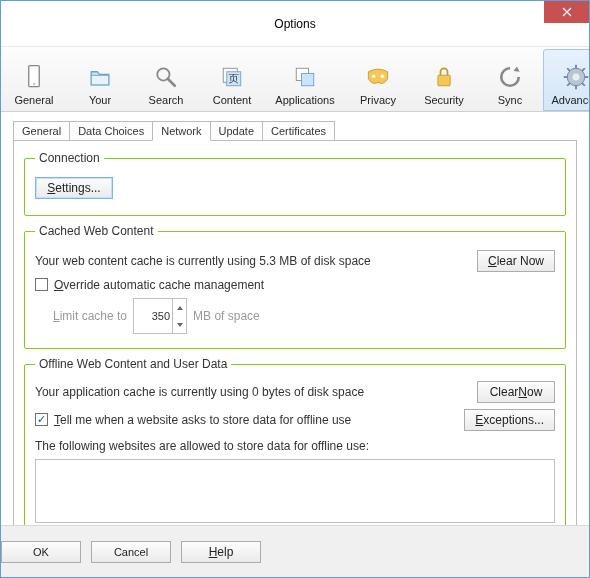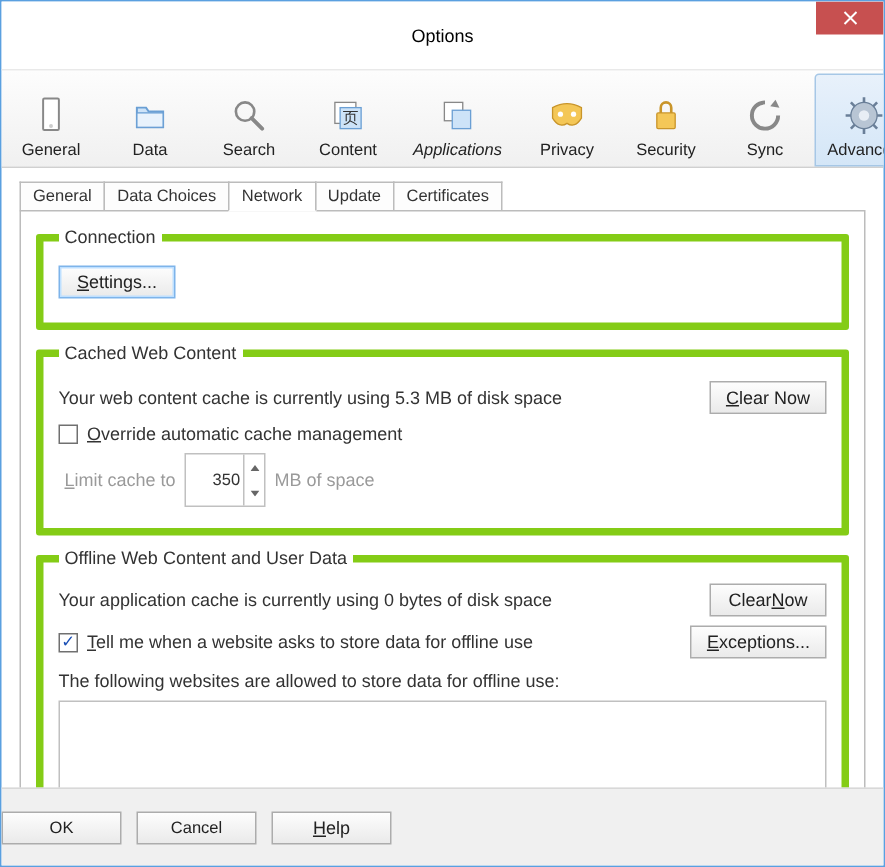--- a/index.html
+++ b/index.html
@@ -10,30 +10,30 @@
     .toolbar { display:flex; border-bottom:1px solid #d0d0d0; background:linear-gradient(#fdfdfd,#f0f0f0); padding:2px 0 0 0;}
     .tbitem { flex:0 0 auto; width:66px; height:62px; display:flex; flex-direction:column; align-items:center; justify-content:flex-end; padding-bottom:4px; gap:3px; border:1px solid transparent; border-radius:3px 3px 0 0;}
     .tbitem.selected { background:linear-gradient(#e8f1fb,#d4e6f7); border:1px solid #a6c7e6;}
     .tbitem svg { width:28px; height:28px;}
     .tbitem span { font-size:11px; color:#222;}
     .panel { padding:8px 12px 0 12px;}
     .tabs { display:flex; position:relative; margin-bottom:0;}
     .tab { padding:3px 8px; border:1px solid #bcbcbc; border-bottom:none; background:#fdfdfd; margin-right:-1px; font-size:11px; color:#333; position:relative; top:1px;}
     .tab.active { background:#fff; border-bottom:1px solid #fff; z-index:3;}
     .tabpage { border:1px solid #bcbcbc; padding:10px 10px 10px 10px; position:relative; background:#fff; height:430px;}
-    fieldset { border:5px solid #84cc16; border-radius:2px; padding:10px 10px 10px 10px; margin-bottom:8px; font-size:12px; color:#333; position:relative;}
+    fieldset { border:1px solid #84cc16; border-radius:2px; padding:10px 10px 10px 10px; margin-bottom:8px; font-size:12px; color:#333; position:relative;}
     legend { padding:0 4px; color:#333; font-size:12px;}
     .row { display:flex; align-items:center; justify-content:space-between; margin:2px 0 6px 0;}
     .btn { min-width:78px; height:22px; padding:0 10px; border:1px solid #acacac; background:linear-gradient(#fdfdfd,#eaeaea); font-size:11px; color:#222; display:inline-flex; align-items:center; justify-content:center;}
     .btn.selected { border:1px solid #7eb4ea; box-shadow:inset 0 0 0 1px #bfe0ff;}
     .btn.disabled { color:#9a9a9a; border-color:#d0d0d0; background:#f5f5f5;}
-    .chk { display:flex; align-items:center; gap:6px; margin:2px 0;}
+    .chk { display:flex; align-items:flex-start; gap:6px; margin:2px 0;}
     .chk .box { width:13px; height:13px; border:1px solid #707070; display:inline-flex; align-items:center; justify-content:center; background:#fff; flex-shrink:0;}
     .chk .box.checked::after { content:"✓"; font-size:11px; color:#1a4fb5; line-height:1; }
-    .limitrow { display:flex; align-items:center; gap:6px; margin:6px 0 4px 4px; color:#9a9a9a;}
+    .limitrow { display:flex; align-items:center; gap:6px; margin:6px 0 4px 18px; color:#9a9a9a;}
     .spinner { width:54px; height:36px; border:1px solid #c0c0c0; background:#fff; display:flex; align-items:center; position:relative;}
     .spinner .val { flex:1; text-align:right; padding-right:16px; font-size:11px; color:#333;}
     .spinner .arrows { position:absolute; right:0; top:0; width:14px; height:100%; display:flex; flex-direction:column; border-left:1px solid #c0c0c0;}
     .spinner .arrows div { flex:1; display:flex; align-items:center; justify-content:center;}
     .spinner .arrows div svg{width:6px;height:4px;}
     .listbox { border:1px solid #c0c0c0; background:#fff; height:64px; margin-top:6px;}
     .footer { position:absolute; bottom:0; left:0; right:0; height:52px; background:#f0f0f0; border-top:1px solid #d8d8d8; display:flex; align-items:center; justify-content:flex-start; gap:10px; padding-right:18px;}
     .u { text-decoration:underline; }
     .txt { color:#333;}
     .label-mid{flex:1;}
@@ -58,38 +58,38 @@
         <rect x="10" y="3" width="12" height="24" rx="1" fill="#fff" stroke="#888" stroke-width="1.5"></rect>
         <circle cx="16" cy="24" r="1.5" fill="#ccc"></circle>
       </svg>
     <span>General</span>
   </div>
   <div class="tbitem">
     <svg viewBox="0 0 32 32">
         <path d="M6 10h7l2 3h11v12H6z" fill="#cde3f8" stroke="#6a9fd4" stroke-width="1.5"></path>
         <rect x="6" y="14" width="20" height="11" fill="#e8f2fc" stroke="#6a9fd4" stroke-width="1"></rect>
       </svg>
-    <span>Data</span>
+    <span>Your</span>
   </div>
   <div class="tbitem">
     <svg viewBox="0 0 32 32">
         <circle cx="13" cy="13" r="7" fill="none" stroke="#888" stroke-width="2"></circle>
         <line x1="18" y1="18" x2="26" y2="26" stroke="#888" stroke-width="3" stroke-linecap="round"></line>
       </svg>
     <span>Search</span>
   </div>
   <div class="tbitem">
     <svg viewBox="0 0 32 32">
         <rect x="6" y="6" width="16" height="16" fill="#fff" stroke="#888"></rect>
         <rect x="10" y="10" width="16" height="16" fill="#cde3f8" stroke="#6a9fd4"></rect>
         <text x="18" y="22" font-size="10" text-anchor="middle" fill="#333">页</text>
       </svg>
     <span>Content</span>
   </div>
-  <div class="tbitem" style="width:80px;font-style:italic;">
+  <div class="tbitem" style="width:80px;">
     <svg viewBox="0 0 32 32">
         <rect x="6" y="6" width="14" height="14" fill="#fff" stroke="#888"></rect>
         <rect x="12" y="12" width="14" height="14" fill="#cde3f8" stroke="#6a9fd4"></rect>
       </svg>
     <span>Applications</span>
   </div>
   <div class="tbitem">
     <svg viewBox="0 0 32 32">
         <path d="M5 10 Q16 4 27 10 L27 18 Q22 26 16 22 Q10 26 5 18 Z" fill="#f4c757" stroke="#c9952a"></path>
         <circle cx="11" cy="15" r="2" fill="#fff"></circle>

